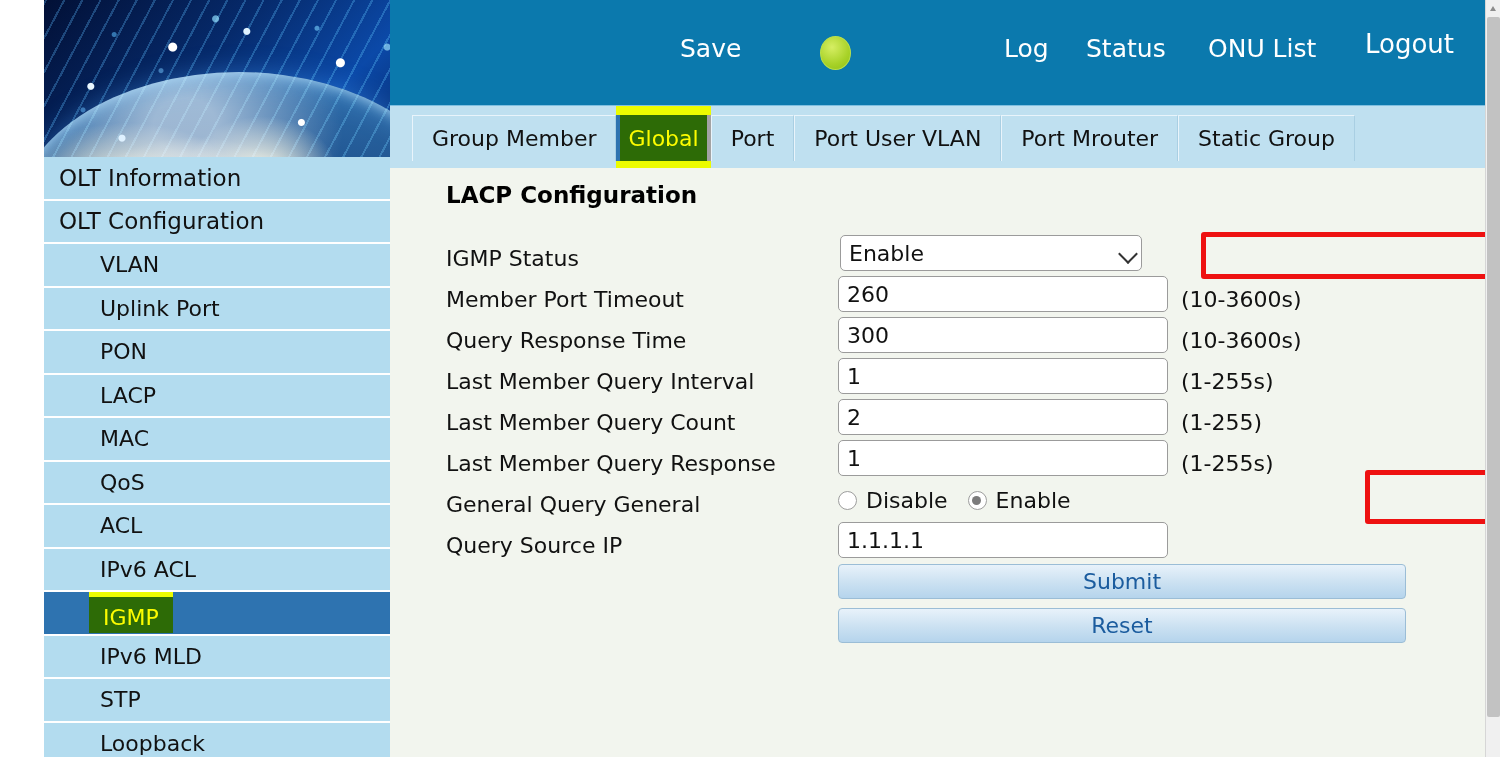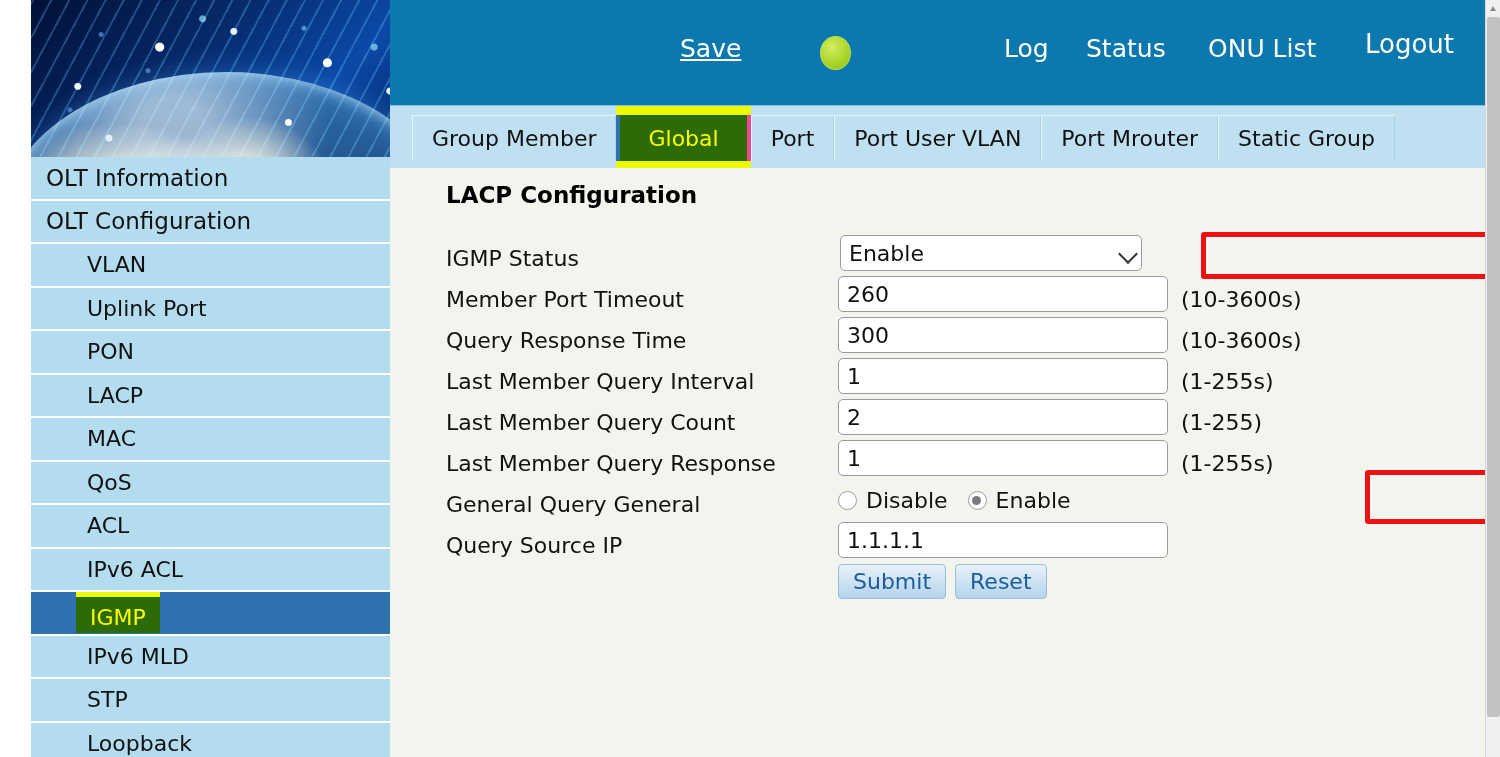--- a/index.html
+++ b/index.html
@@ -12,21 +12,21 @@
     background: #ffffff;
   }
   #app {
     position: relative;
     width: 1500px; height: 757px;
     overflow: hidden;
   }
 
   
   #left-col {
-    position: absolute; left: 4px; top: 0;
+    position: absolute; left: 17px; top: 0;
     width: 390px; height: 757px;
     background: #ffffff;
     overflow: hidden;
     padding-left: 27px;
   }
   #banner {
     position: relative;
     width: 390px; height: 157px;
     overflow: hidden;
     background: #030b2e;
@@ -126,21 +126,21 @@
     background: #0b79ad;
     color: #ffffff;
   }
   #topbar .nav {
     position: absolute;
     left: 0; right: 0; top: 34px;
     display: flex; align-items: center;
   }
   .top-save {
     position: absolute; left: 290px; top: 0;
-    font-size: 25px; color: #ffffff; cursor: pointer; text-decoration: underline;
+    font-size: 25px; color: #ffffff; cursor: pointer;
   }
   .top-led {
     position: absolute; left: 430px; top: 2px;
     width: 31px; height: 34px; border-radius: 50%;
     background: radial-gradient(circle at 38% 32%, #d6ee63 0%, #a8d228 60%, #8fc015 100%);
     border: 1px solid #b9e04a;
   }
   .top-link {
     position: absolute; top: 0;
     font-size: 25px; color: #ffffff; cursor: pointer;
@@ -173,23 +173,23 @@
     border-top: 1px solid #e9f4fb;
     white-space: nowrap;
     cursor: pointer;
   }
   .tab:first-child { border-left: 1px solid #e9f4fb; }
   .tab.active {
     position: relative;
     background: #2d6b06;
     color: #fcfc00;
     border-left: 4px solid #2e73b0;
-    border-right: 4px solid #ec4899;
+    border-right: 4px solid #a3a3a3;
     border-top: none;
-    padding: 0 28px;
+    padding: 0 8px;
   }
   .tab.active::before {
     content: "";
     position: absolute; left: -4px; right: -4px; top: -9px;
     height: 9px; background: #ecfc00;
   }
   .tab.active::after {
     content: "";
     position: absolute; left: -4px; right: -4px; bottom: -11px;
     height: 11px; background: #ecfc00;
@@ -461,21 +461,21 @@
               <label class="radio-opt second">
                 <span class="rdo checked"></span>
                 <span>Enable</span>
               </label>
             </div>
           </div>
           <div class="row">
             <div class="lbl">Query Source IP</div>
             <div class="ctrl"><input type="text" class="txt" value="1.1.1.1" style=""></div>
           </div>
-          <div class="btnrow" style="margin-left: 392px;">
+          <div class="btnrow" style="margin-left: 392px; flex-direction: column;">
             <button class="btn">Submit</button>
             <button class="btn">Reset</button>
           </div>
         </div>
     </div>
 
     <div class="hl-red" id="hl-igmp-status"></div>
     <div class="hl-red" id="hl-gq-enable"></div>
 
   </div>

